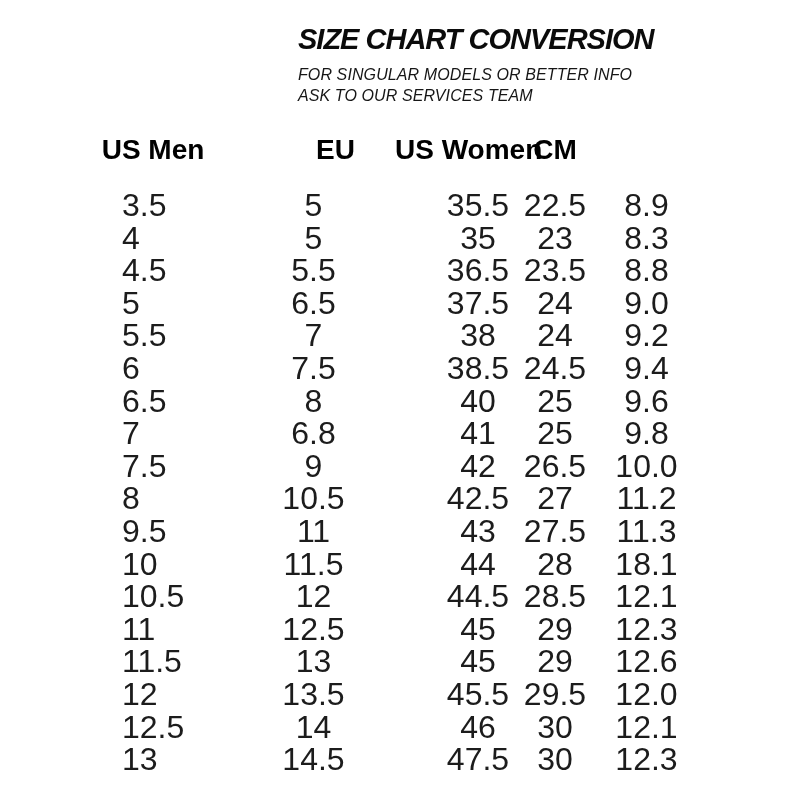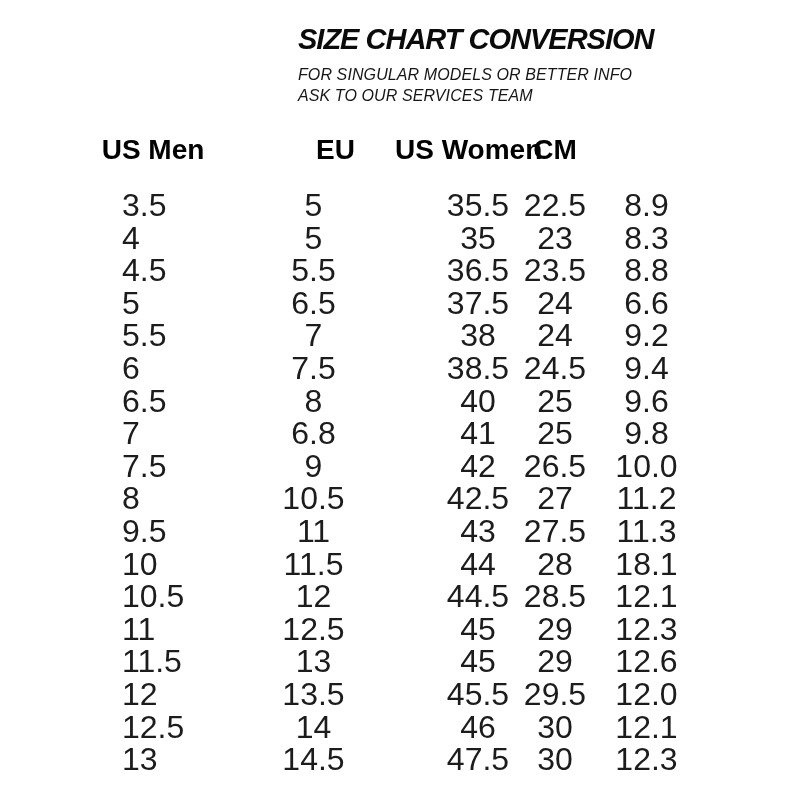--- a/index.html
+++ b/index.html
@@ -121,21 +121,21 @@
           <div class="cell c1">5.5</div>
           <div class="cell c2">36.5</div>
           <div class="cell c3">23.5</div>
           <div class="cell c4">8.8</div>
         </div>
         <div class="row data">
           <div class="cell c0">5</div>
           <div class="cell c1">6.5</div>
           <div class="cell c2">37.5</div>
           <div class="cell c3">24</div>
-          <div class="cell c4">6.6</div>
+          <div class="cell c4">9.0</div>
         </div>
         <div class="row data">
           <div class="cell c0">5.5</div>
           <div class="cell c1">7</div>
           <div class="cell c2">38</div>
           <div class="cell c3">24</div>
           <div class="cell c4">9.2</div>
         </div>
         <div class="row data">
           <div class="cell c0">6</div>

